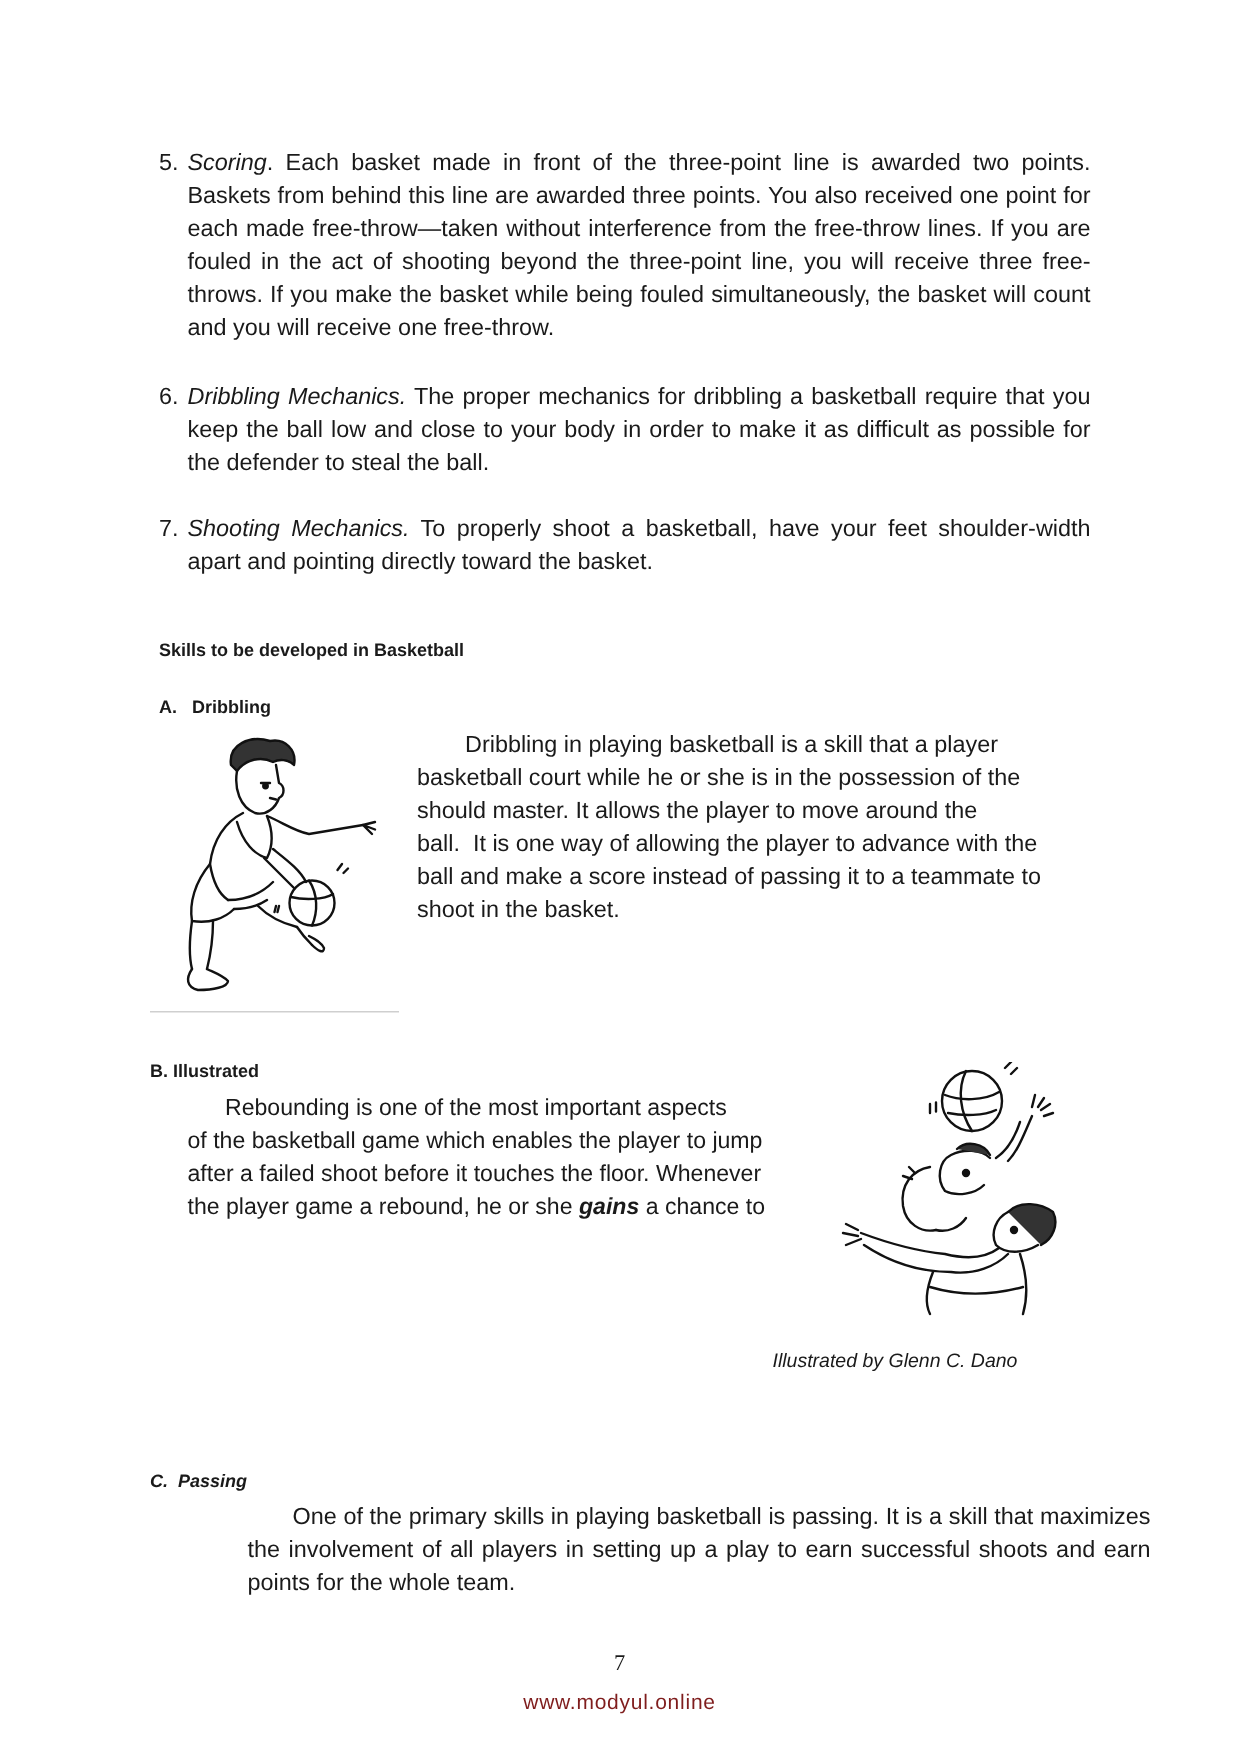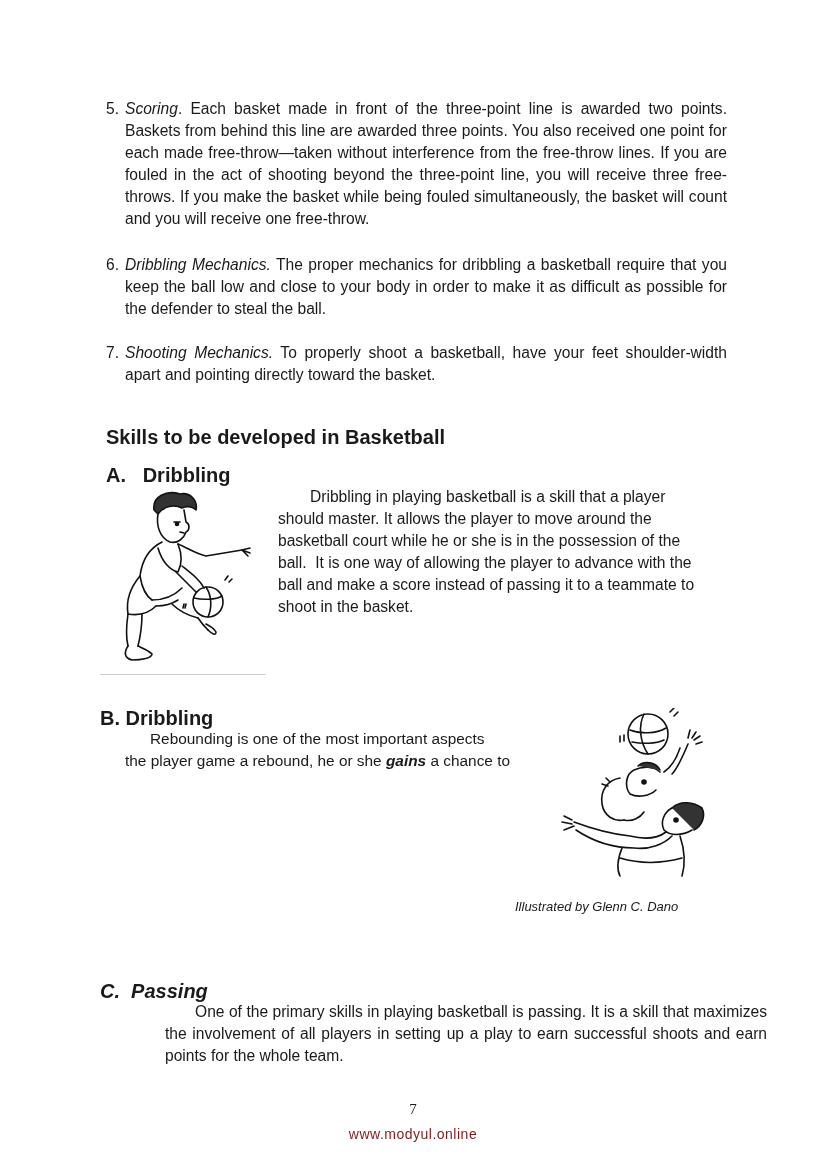--- a/index.html
+++ b/index.html
@@ -3,21 +3,21 @@
 <meta charset="utf-8">
 <style>
   html, body { margin: 0; padding: 0; background: #ffffff; }
   body { width: 826px; height: 1169px; position: relative; overflow: hidden;
          font-family: "Liberation Sans", sans-serif; color: #1a1a1a; }
   .abs { position: absolute; }
   .para { font-size: 15.6px; line-height: 22px; text-align: justify; }
   .numitem { left: 106px; width: 621px; }
   .numitem .num { position: absolute; left: 0; top: 0; }
   .numitem .body { margin-left: 19px; }
-  .heading { font-weight: bold; font-size: 20px; }
+  .heading { font-weight: bold; font-size: 12px; }
   .plain { font-size: 15.6px; line-height: 22px; }
   .arial2 { font-family: "Liberation Sans", sans-serif; font-size: 15.4px; line-height: 22px; }
   .caption { font-style: italic; font-size: 13px; text-align: right; }
   .pageno { font-family: "Liberation Serif", serif; font-size: 15px; }
   .watermark { font-size: 14px; color: #7f1d1d; letter-spacing: 0.5px; }
   .hr { border-top: 1px solid #cfcfcf; }
   svg { display: block; }
 </style>
 </head>
 <body>
@@ -76,31 +76,33 @@
       <path d="M60 116 C68 124 78 128 86 130"></path>
       <path d="M86 130 C90 136 94 140 96 142"></path>
       <path d="M96 142 C100 146 104 148 104 144 C102 140 98 138 94 136"></path>
     </g>
   </svg>
 </div>
 <div class="abs hr" style="left:100px; top:674px; width:166px;"></div>
 
 <div class="abs plain" style="left:278px; top:486px; width:450px;">
   <div style="text-indent:32px;">Dribbling in playing basketball is a skill that a player</div>
+  <div>basketball court while he or she is in the possession of the</div>
   <div>should master. It allows the player to move around the</div>
-  <div>basketball court while he or she is in the possession of the</div>
   <div style="white-space:pre;">ball.  It is one way of allowing the player to advance with the</div>
   <div>ball and make a score instead of passing it to a teammate to</div>
   <div>shoot in the basket.</div>
 </div>
 
-<div class="abs heading" style="left:100px; top:707px;">B. Dribbling</div>
+<div class="abs heading" style="left:100px; top:707px;">B. Illustrated</div>
 
 <div class="abs arial2" style="left:125px; top:728px; width:430px;">
   <div style="text-indent:25px;">Rebounding is one of the most important aspects</div>
+  <div>of the basketball game which enables the player to jump</div>
+  <div>after a failed shoot before it touches the floor. Whenever</div>
   <div><span>the player game a rebound, he or she </span><b><i>gains</i></b><span> a chance to</span></div>
 </div>
 
 <div class="abs" style="left:560px; top:708px; width:160px; height:170px;">
   <svg width="160" height="170" viewBox="0 0 160 170">
     <g fill="none" stroke="#111" stroke-width="1.6" stroke-linecap="round" stroke-linejoin="round">
 
       <circle cx="88" cy="26" r="20"></circle>
       <path d="M70 22 C80 26 96 26 106 20"></path>
       <path d="M72 34 C82 36 96 36 104 32"></path>

